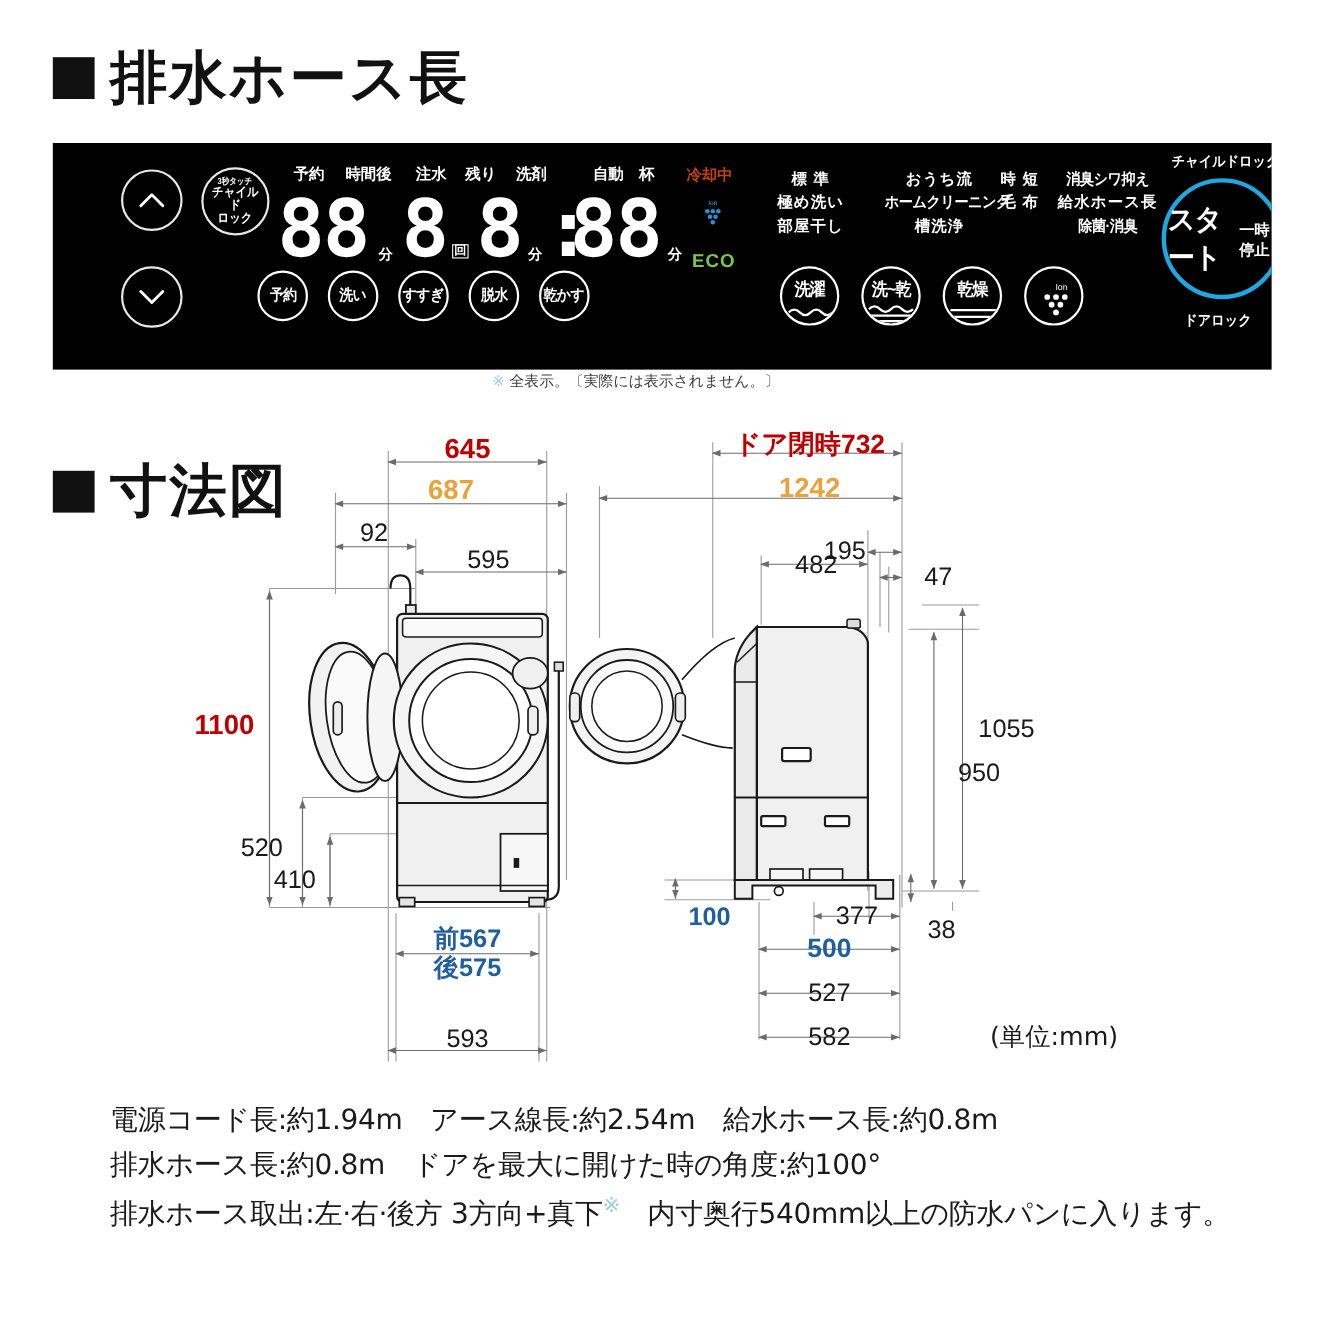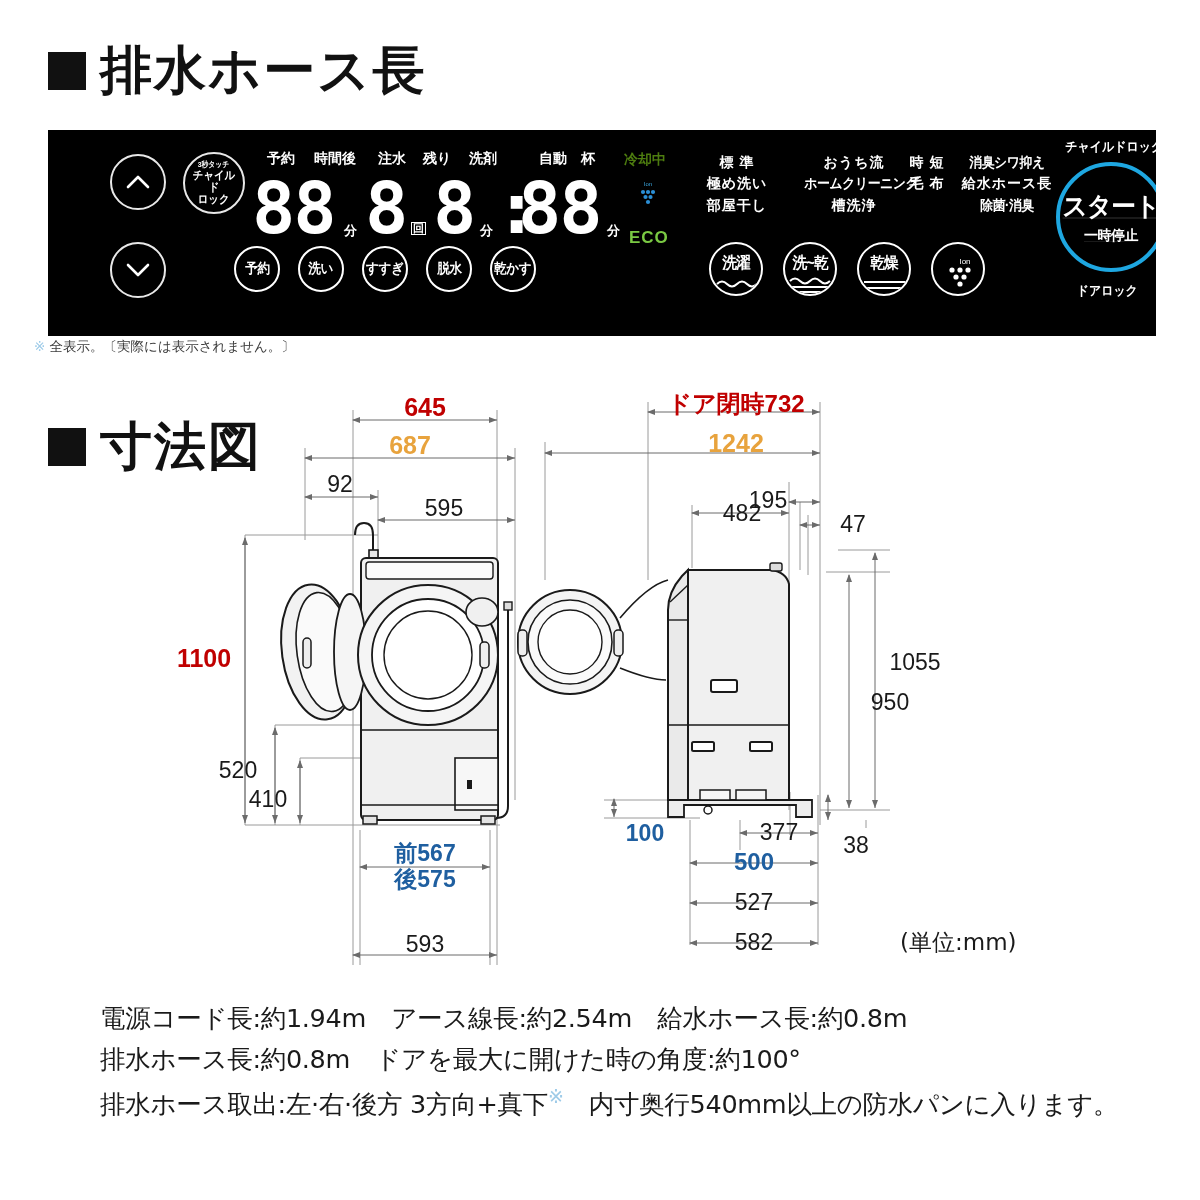--- a/index.html
+++ b/index.html
@@ -81,38 +81,36 @@
   .course-circ{
     position:absolute;width:54px;height:54px;border:2.5px solid #fff;border-radius:50%;
     box-sizing:border-box;overflow:hidden;
     display:flex;align-items:flex-start;justify-content:center;
   }
   .course-circ .ctxt{font-size:16px;font-weight:700;color:#fff;margin-top:9px;letter-spacing:-1px;white-space:nowrap;transform:scaleX(.92);}
 
   #btn-start{
     position:absolute;left:1008px;top:32px;width:110px;height:110px;
     border:4px solid #1ea7e1;border-radius:50%;
-    display:flex;flex-direction:column;align-items:center;justify-content:center;
+    display:flex;flex-direction:row;align-items:center;justify-content:center;
     box-sizing:border-box;
-    text-decoration:underline;
   }
   #btn-start .s1{font-size:26px;font-weight:700;color:#fff;letter-spacing:-1px;transform:scaleX(.95);}
   #btn-start .s2{font-size:14px;font-weight:700;color:#fff;margin-top:3px;letter-spacing:-.5px;}
   #lbl-childlock-top{left:1013px;top:8px;font-size:13px;font-weight:700;white-space:nowrap;transform:scaleX(.92);}
   #lbl-doorlock{left:1026px;top:152px;font-size:13px;font-weight:700;white-space:nowrap;transform:scaleX(.92);}
 
   #eco-text{position:absolute;left:581px;top:98px;font-size:17px;font-weight:700;color:#7ac943;letter-spacing:1px;}
-  #cool-label{position:absolute;left:576px;top:21px;font-size:14px;font-weight:700;color:#4d7c0f;white-space:nowrap;}
+  #cool-label{position:absolute;left:576px;top:21px;font-size:14px;font-weight:700;color:#c2410c;white-space:nowrap;}
   #ion-cluster{position:absolute;left:586px;top:48px;width:28px;height:32px;}
 
   #panel-note{
-    position:absolute;left:0;top:338px;width:1156px;text-align:left;
+    position:absolute;left:0;top:338px;width:1156px;text-align:center;
     font-size:13.5px;color:#3c3c3c;
     font-family:"DejaVu Sans","Liberation Sans",sans-serif;
-    padding-left:34px;
   }
   #panel-note .ast{color:#9ecbe8;}
 
   
   #dim-wrap{position:absolute;left:0;top:380px;width:1200px;height:610px;}
   #dim-wrap svg{display:block;}
 
   
   #specs{
     position:absolute;left:100px;top:998px;width:1070px;

